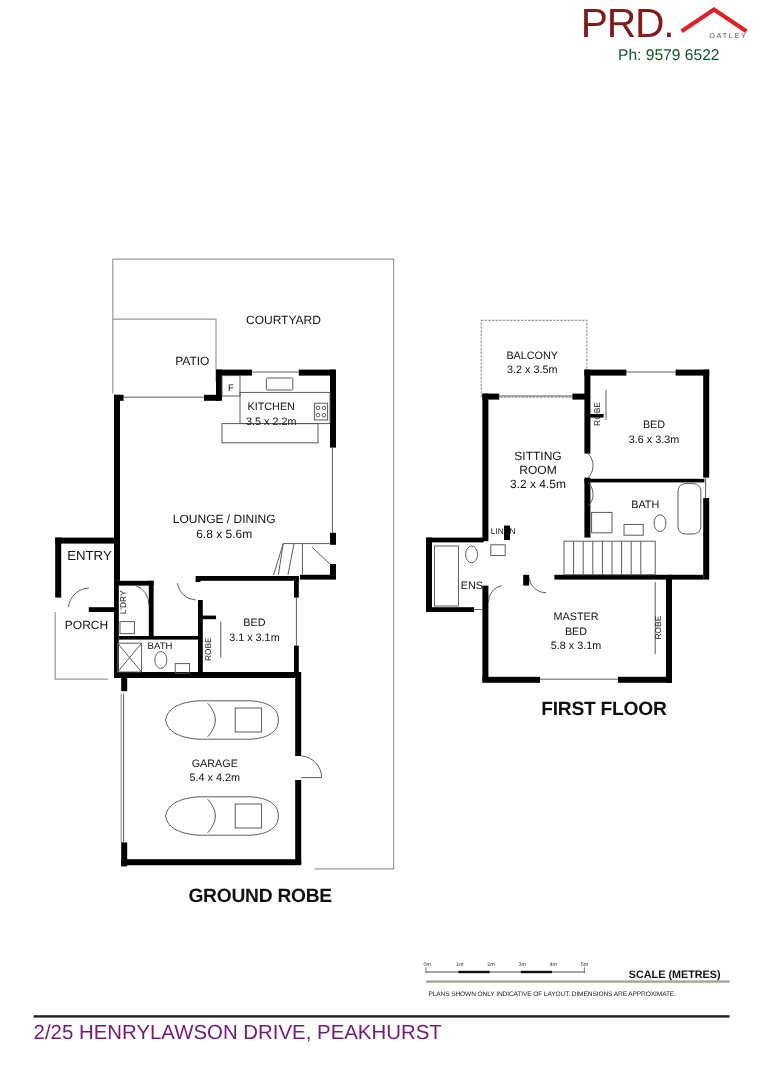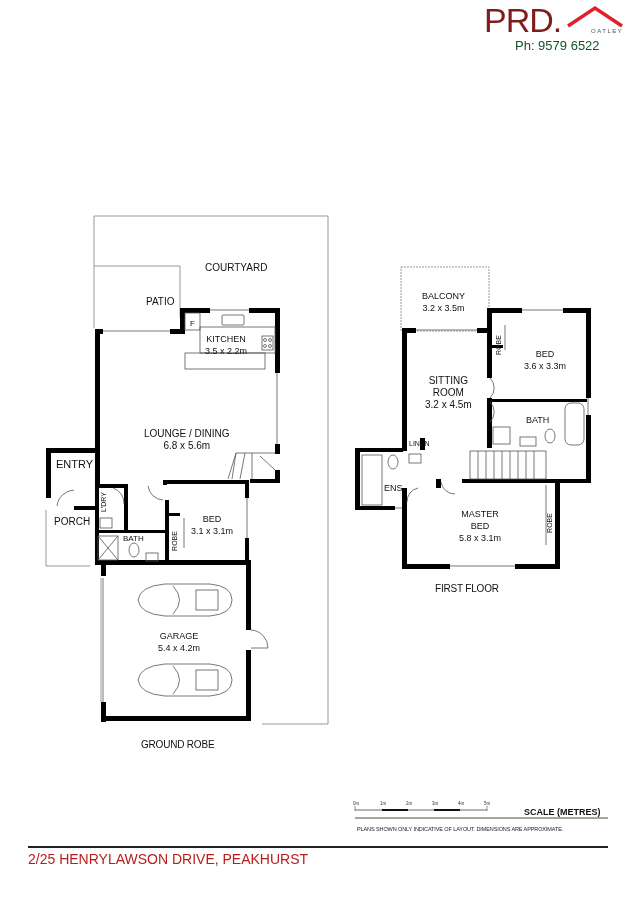--- a/index.html
+++ b/index.html
@@ -3,26 +3,26 @@
 <meta charset="utf-8">
 <style>
   html,body{margin:0;padding:0;background:#fff;}
   body{width:637px;height:900px;position:relative;overflow:hidden;font-family:"Liberation Sans",sans-serif;color:#111;}
   .logo-prd{position:absolute;left:484px;top:2px;font-family:"Liberation Sans",sans-serif;font-size:34px;letter-spacing:-1px;color:#7f1d1d;line-height:36px;}
   .logo-office{position:absolute;left:591px;top:28px;font-size:6px;letter-spacing:1.5px;color:#555;}
   .logo-phone{position:absolute;left:515px;top:38px;font-size:13px;color:#14532d;}
   svg{position:absolute;left:0;top:0;}
   .lbl{position:absolute;font-size:10px;text-align:center;line-height:12px;color:#111;white-space:nowrap;}
   .sm{font-size:8px;}
-  .title{position:absolute;font-size:10px;font-weight:normal;letter-spacing:-0.2px;}
+  .title{position:absolute;font-size:16px;font-weight:bold;letter-spacing:-0.2px;margin-left:16px;}
   .vert{transform:rotate(-90deg);transform-origin:center;}
   .scale-title{position:absolute;left:524px;top:807px;font-size:9px;font-weight:bold;}
   .disclaimer{position:absolute;left:357px;top:826px;font-size:5.5px;color:#222;letter-spacing:-0.1px;}
   .hr{position:absolute;left:28px;top:846px;width:580px;height:2px;background:#222;}
-  .address{position:absolute;left:28px;top:851px;font-size:14px;color:#b91c1c;}
+  .address{position:absolute;left:28px;top:851px;font-size:17px;color:#701a75;}
   .tick{position:absolute;top:801px;font-size:4.5px;color:#333;}
 </style>
 </head>
 <body>
 
 <div>
   <div class="logo-prd">PRD.</div>
   <svg width="637" height="40" style="pointer-events:none">
     <polyline points="568,26 595,8 622,26" fill="none" stroke="#e0202a" stroke-width="3.5"></polyline>
   </svg>

